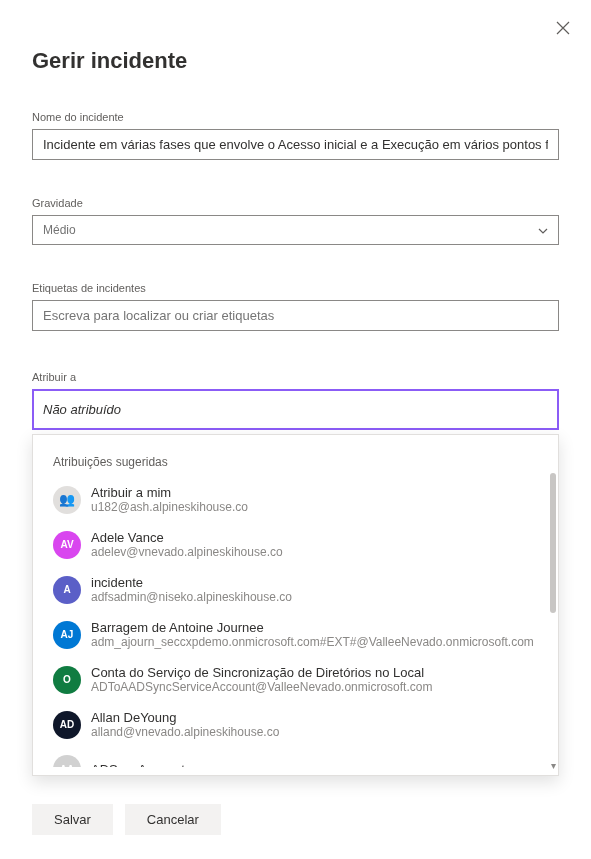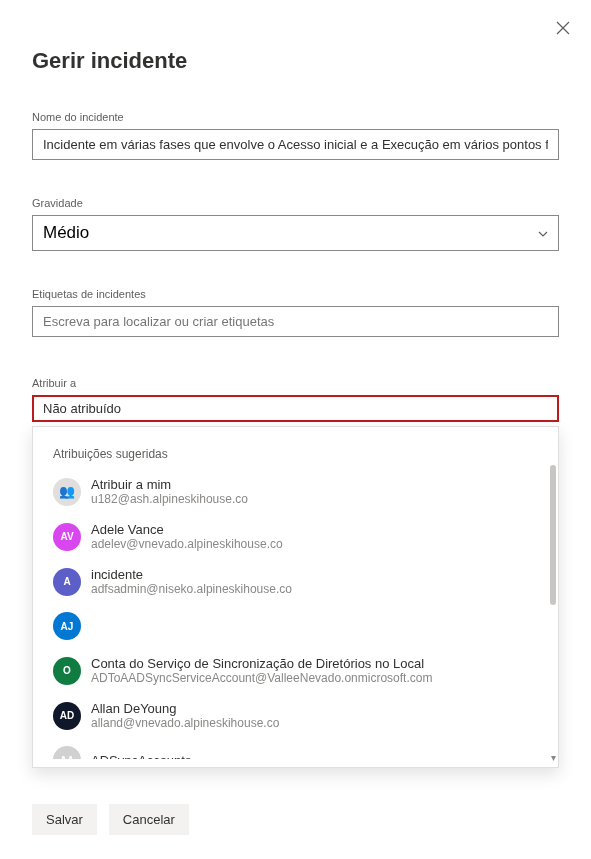--- a/index.html
+++ b/index.html
@@ -50,29 +50,30 @@
       width: 100%;
       border: 1px solid #8a8886;
       padding: 7px 10px;
       font-size: 13px;
       font-family: inherit;
       color: #323130;
       outline: none;
       background: #fff;
     }
     .text-input.focused {
-      border: 2px solid #b91c1c;
-      padding: 4px 9px;
+      border: 2px solid #8b5cf6;
+      padding: 11px 9px;
+      font-style: italic;
     }
     .select-input {
       width: 100%;
       border: 1px solid #8a8886;
       padding: 7px 10px;
-      font-size: 17px;
-      color: #000000;
+      font-size: 12px;
+      color: #737373;
       background: #fff;
       display: flex;
       justify-content: space-between;
       align-items: center;
       cursor: pointer;
     }
     .chevron {
       font-size: 10px;
       color: #605e5c;
     }
@@ -173,21 +174,21 @@
       color: #8a8886;
     }
     .footer-buttons {
       position: absolute;
       bottom: 24px;
       left: 32px;
       display: flex;
       gap: 12px;
     }
     .btn {
-      padding: 8px 14px;
+      padding: 8px 22px;
       font-size: 13px;
       border: none;
       background: #f3f2f1;
       color: #323130;
       cursor: pointer;
       font-family: inherit;
     }
     .overlay-zone {
       position: relative;
     }
@@ -277,20 +278,24 @@
           </div>
           <div class="suggestion-item">
             <div class="avatar" style="background: rgb(91, 95, 199);">A</div>
             <div class="suggestion-text">
               <div class="suggestion-name">incidente</div>
               <div class="suggestion-email">adfsadmin@niseko.alpineskihouse.co</div>
             </div>
           </div>
           <div class="suggestion-item">
             <div class="avatar" style="background: rgb(0, 120, 212);">AJ</div>
+            <div class="suggestion-text">
+              <div class="suggestion-name">Barragem de Antoine Journee</div>
+              <div class="suggestion-email">adm_ajourn_seccxpdemo.onmicrosoft.com#EXT#@ValleeNevado.onmicrosoft.com</div>
+            </div>
           </div>
           <div class="suggestion-item">
             <div class="avatar" style="background: rgb(16, 124, 65);">O</div>
             <div class="suggestion-text">
               <div class="suggestion-name">Conta do Serviço de Sincronização de Diretórios no Local</div>
               <div class="suggestion-email">ADToAADSyncServiceAccount@ValleeNevado.onmicrosoft.com</div>
             </div>
           </div>
           <div class="suggestion-item">
             <div class="avatar" style="background: #0f172a;">AD</div>

